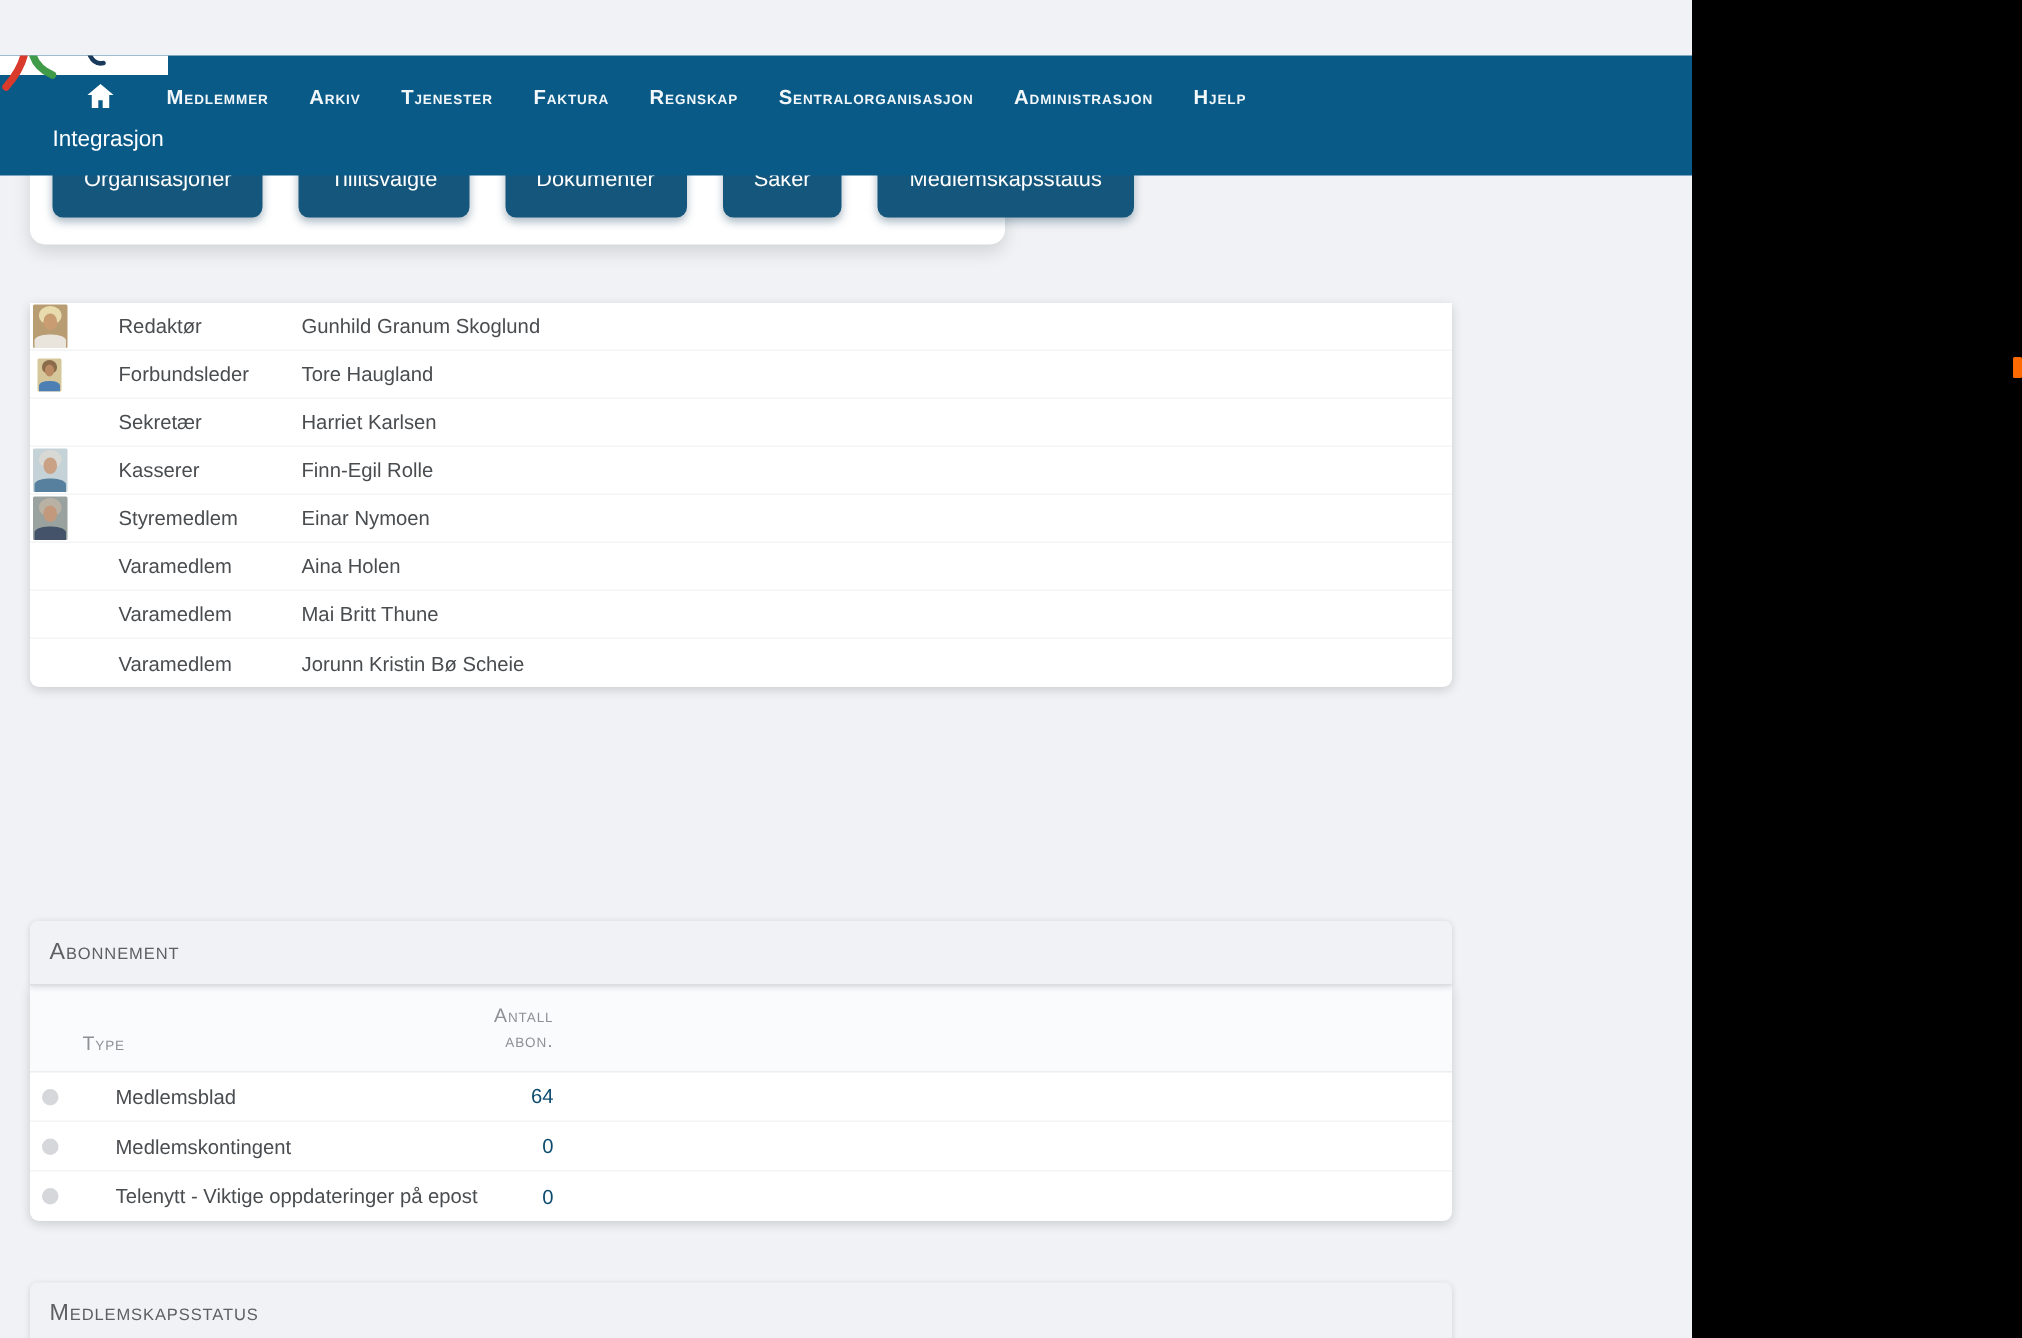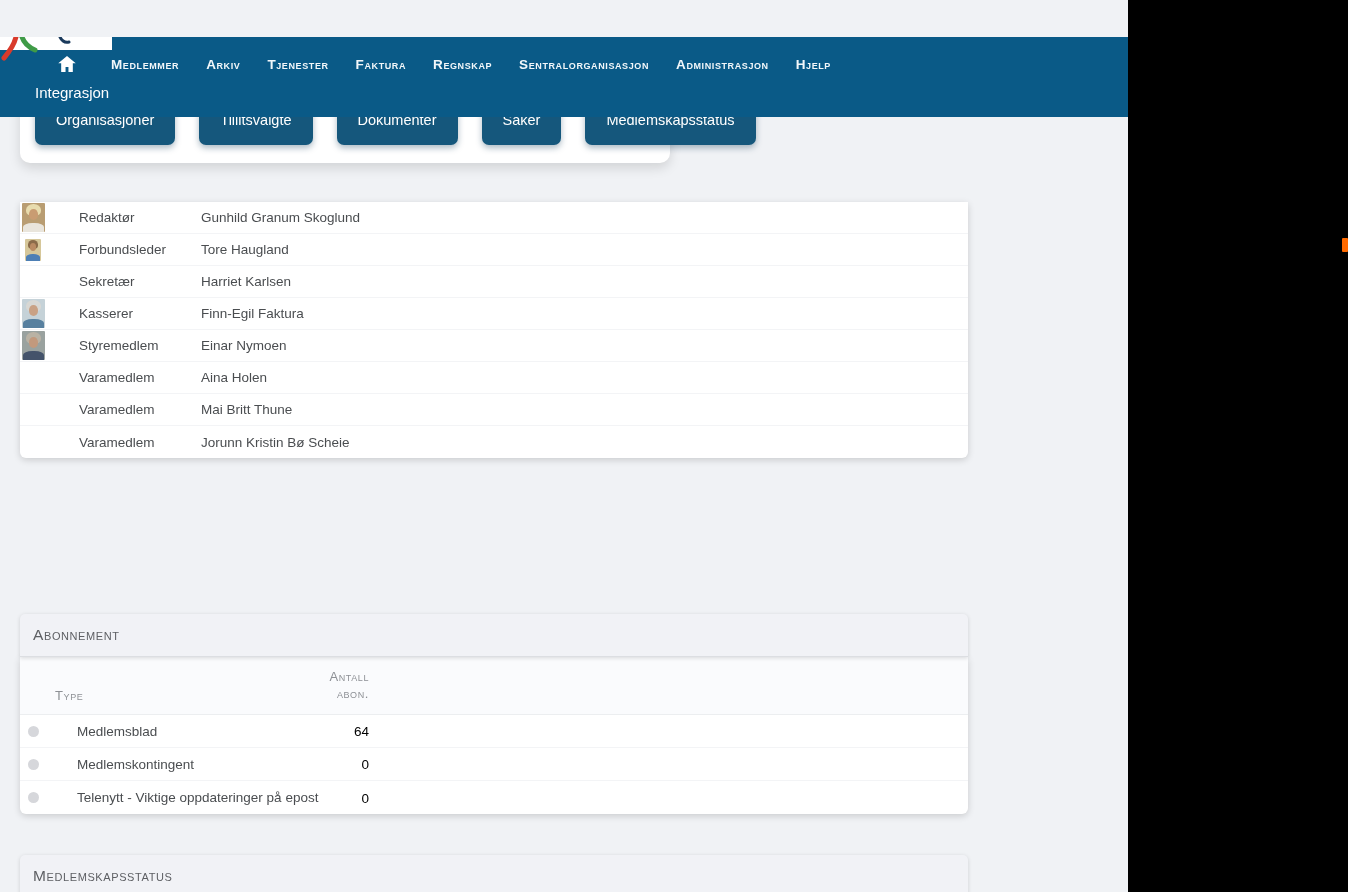--- a/index.html
+++ b/index.html
@@ -92,21 +92,21 @@
   .th-role { margin-left:31px; width:100px; }
   .th-name { }
 
   
   .sub-thead { height:58px; background:#fafbfd; border-bottom:1px solid #eceef0; position:relative; }
   .th-type  { position:absolute; left:35px; bottom:11px; }
   .th-count { position:absolute; left:0; top:11px; width:349px; text-align:right; line-height:17px; }
   .bullet { width:11px; height:11px; border-radius:50%; background:#d6d7db; margin-left:8px; flex:0 0 auto; }
   .type-cell { margin-left:16px; font-size:13.5px; color:#4a4d50; }
   .count-cell { position:absolute; left:0; top:50%; transform:translateY(-50%);
-                width:349px; text-align:right; font-size:13.5px; color:#000000; }
+                width:349px; text-align:right; font-size:13.5px; color:#0c4a6e; }
   .sub-row { height:33px; }
 
   
   .right-region {
     position:absolute; left:1128px; top:0; width:220px; height:892px;
     background:#000;
   }
   .marker { position:absolute; border-radius:1px; }
   .marker-1 { left:663px; top:734px; width:5px; height:15px; background:#f4581c;
               box-shadow:0 0 3px 1px rgba(244,88,28,.35); }
@@ -180,21 +180,21 @@
       <span class="role-cell">Sekretær</span>
       <span class="name-cell">Harriet Karlsen</span>
     </div>
     <div class="trow">
       <span class="avcell" style="background: rgb(197, 210, 216);">
           <i class="av-hair" style="background: rgb(216, 216, 212);"></i>
           <i class="av-face" style="background: rgb(201, 161, 132);"></i>
           <i class="av-shirt" style="background: rgb(87, 128, 159);"></i>
         </span>
       <span class="role-cell">Kasserer</span>
-      <span class="name-cell">Finn-Egil Faktura</span>
+      <span class="name-cell">Finn-Egil Rolle</span>
     </div>
     <div class="trow">
       <span class="avcell" style="background: rgb(154, 162, 159);">
           <i class="av-hair" style="background: rgb(185, 178, 164);"></i>
           <i class="av-face" style="background: rgb(194, 153, 125);"></i>
           <i class="av-shirt" style="background: rgb(68, 83, 106);"></i>
         </span>
       <span class="role-cell">Styremedlem</span>
       <span class="name-cell">Einar Nymoen</span>
     </div>

